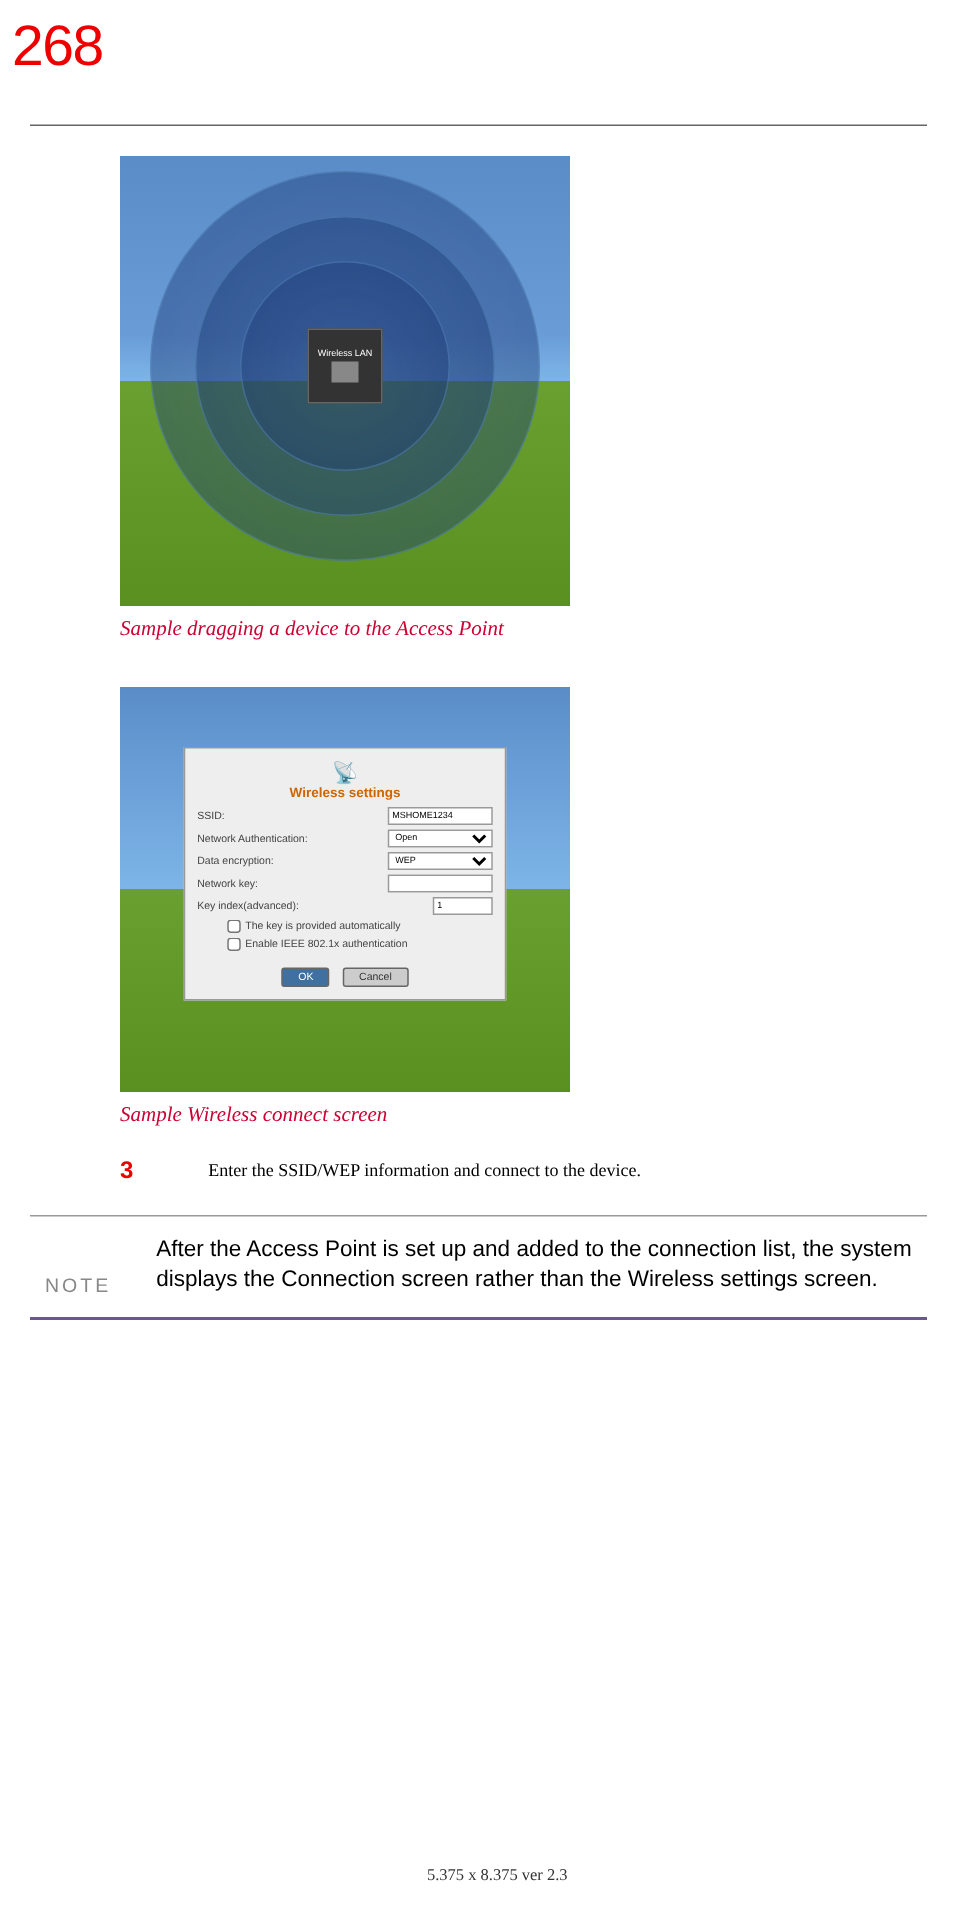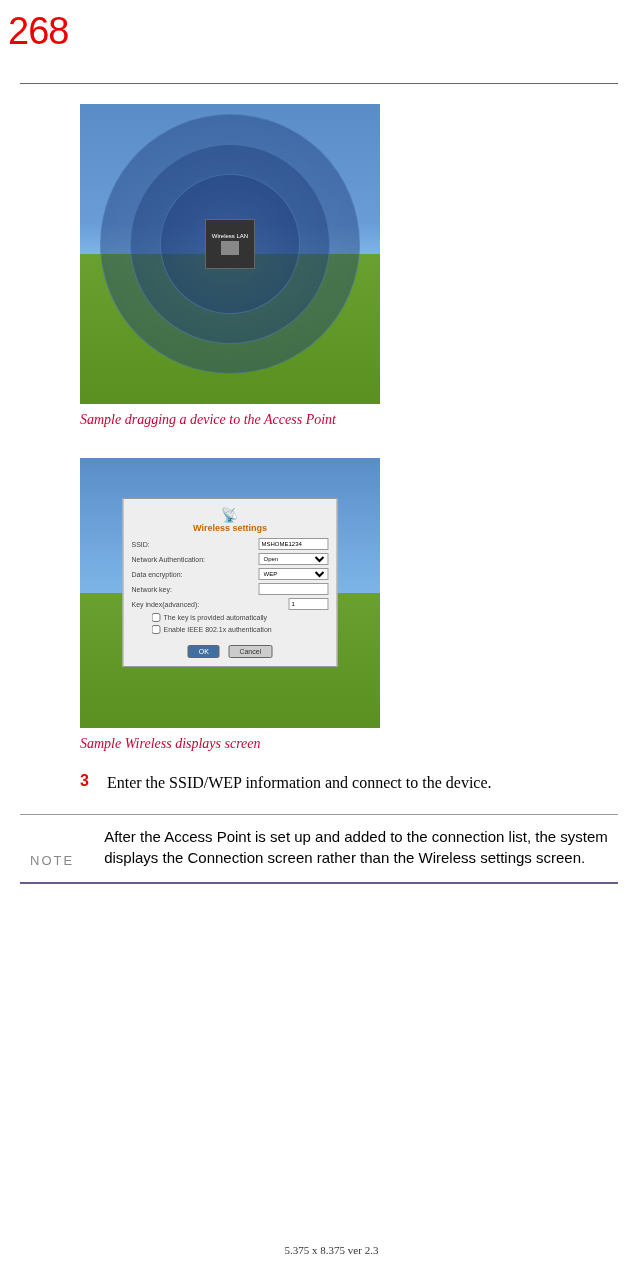--- a/index.html
+++ b/index.html
@@ -193,23 +193,24 @@
       gap: 18px;
     }
     .step-number {
       font-family: Arial, Helvetica, sans-serif;
       font-weight: bold;
       color: #ee0000;
       font-size: 16px;
       flex-shrink: 0;
     }
     .step-text {
-      font-size: 16px;
+      font-size: 12px;
       color: #000;
       line-height: 1.4;
+      margin-left: 32px;
     }
     .note-section {
       border-top: 1px solid #999;
       border-bottom: 2px solid #6a5a8a;
       margin: 20px 20px 0 20px;
       padding: 12px 10px 14px 0;
       display: flex;
       gap: 30px;
       align-items: flex-end;
     }
@@ -293,21 +294,21 @@
       <div class="checkbox-row">
         <input type="checkbox" style="">
         <span>Enable IEEE 802.1x authentication</span>
       </div>
       <div class="dialog-buttons">
         <span class="dialog-btn btn-ok">OK</span>
         <span class="dialog-btn btn-cancel">Cancel</span>
       </div>
     </div>
   </div>
-  <div class="caption">Sample Wireless displays screen</div>
+  <div class="caption">Sample Wireless connect screen</div>
 
   <div class="step-row">
     <div class="step-number">3</div>
     <div class="step-text">Enter the SSID/WEP information and connect to the device.</div>
   </div>
 
 </div>
 
 <div class="note-section">
   <div class="note-label">NOTE</div>

